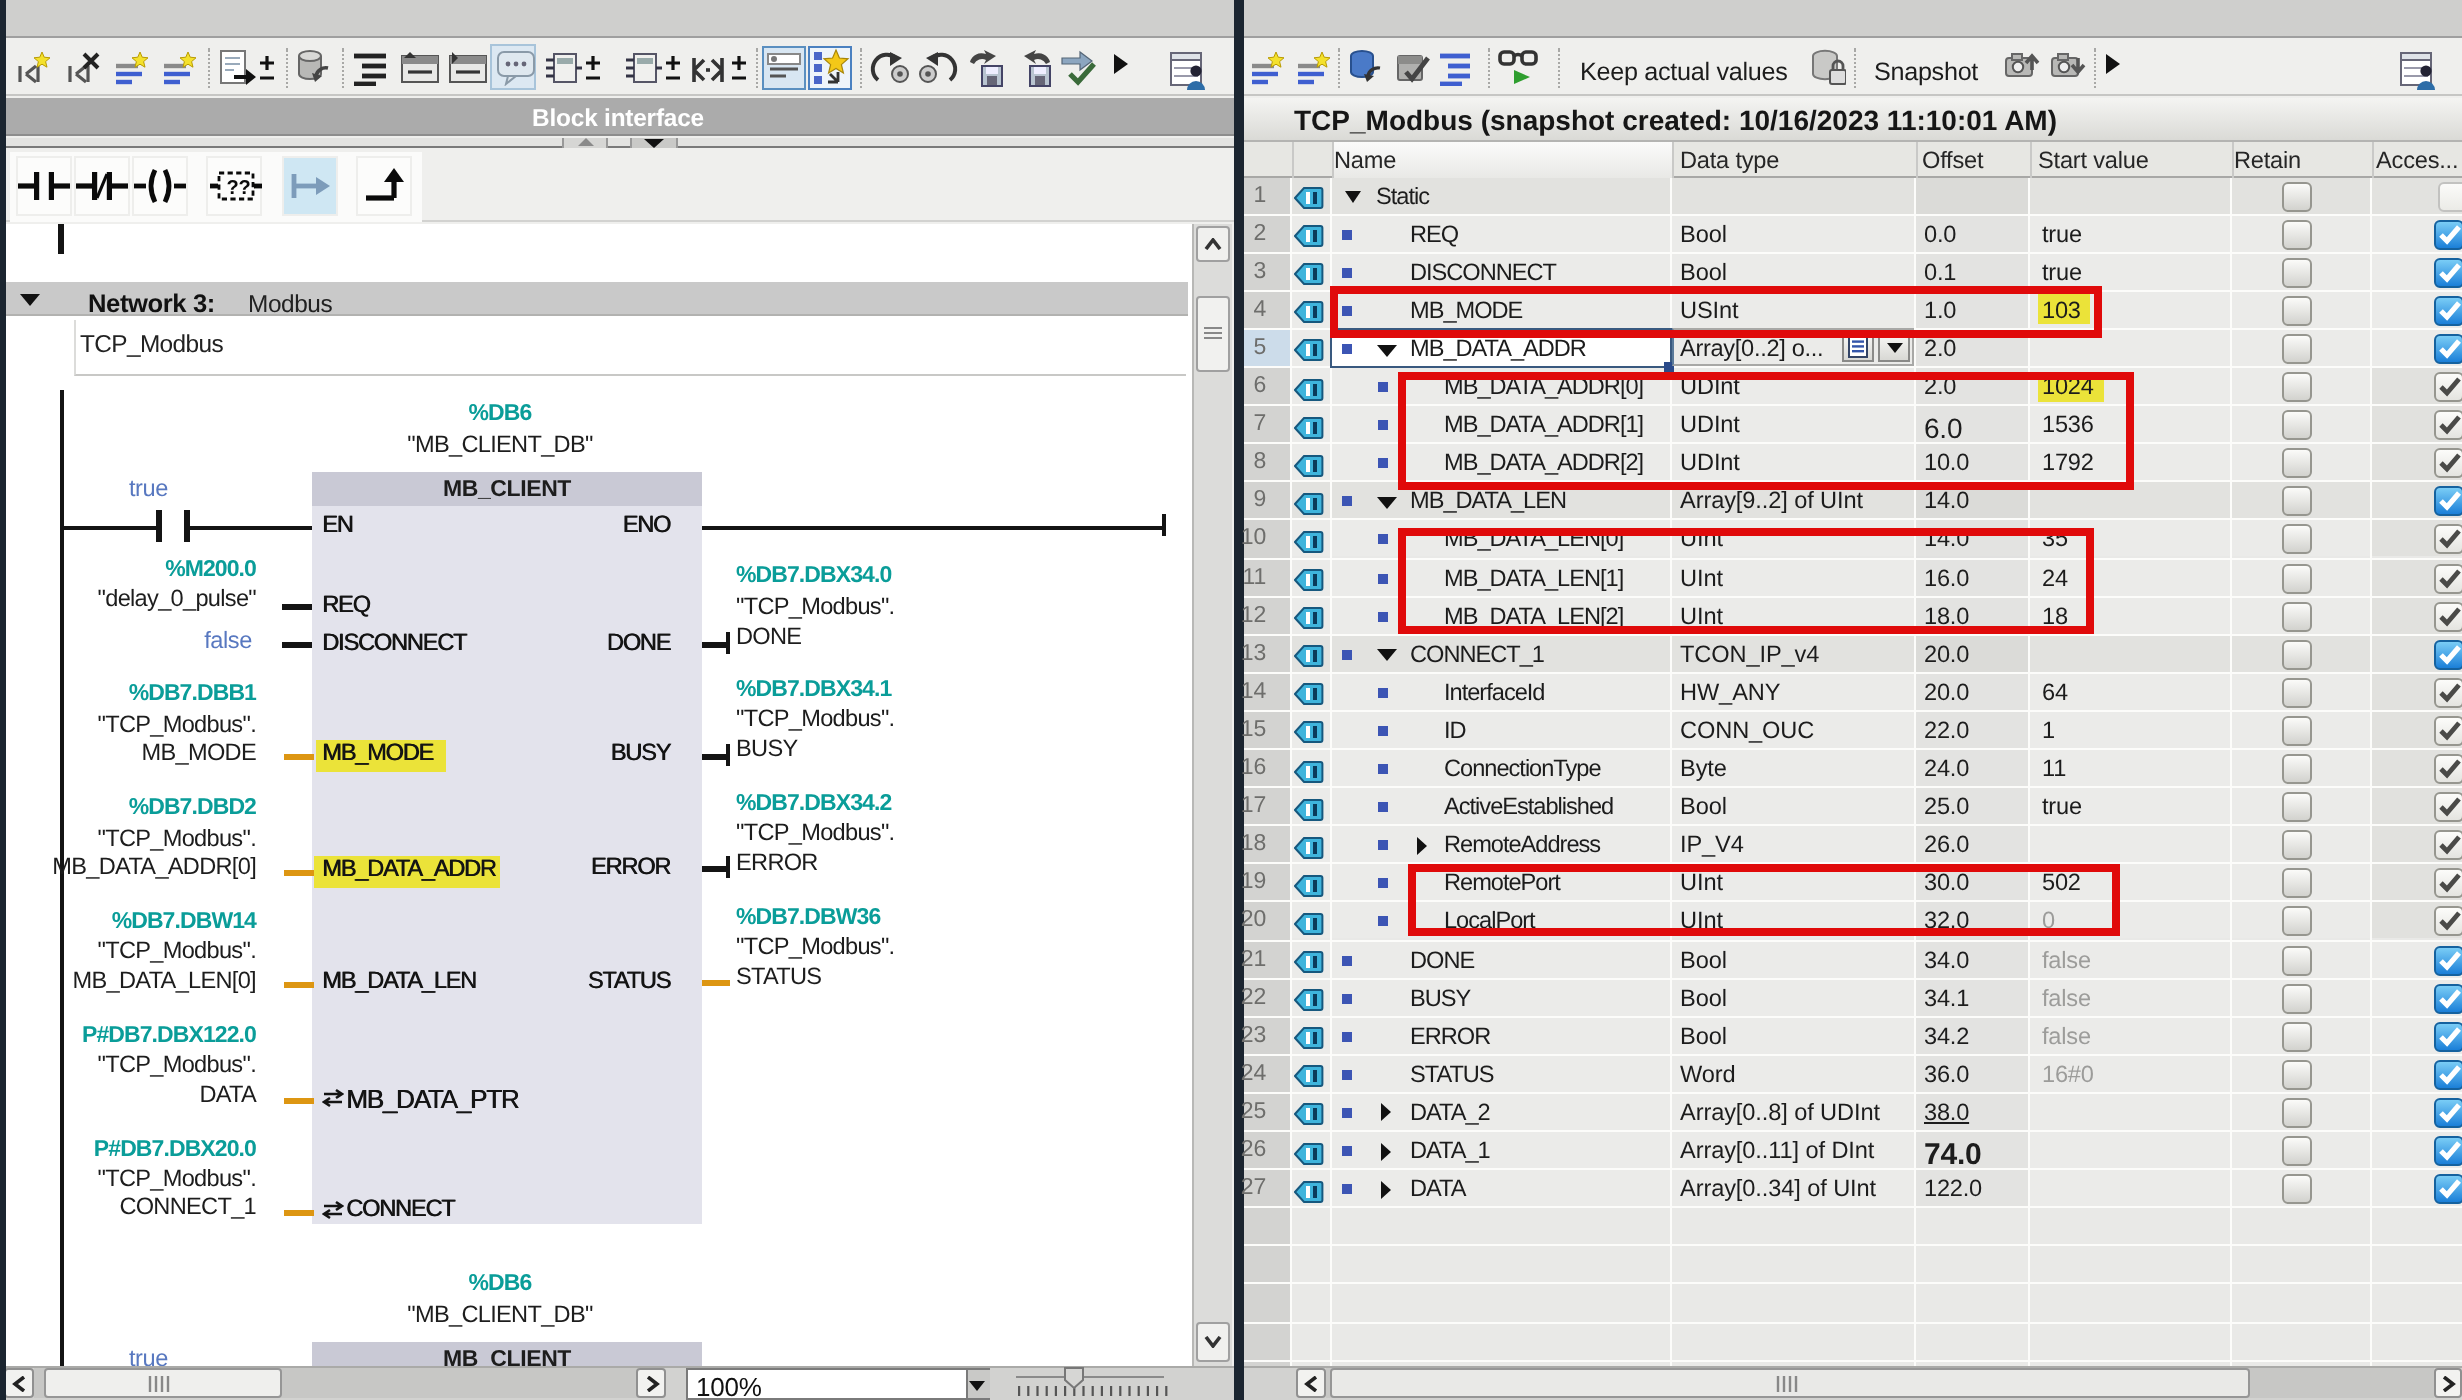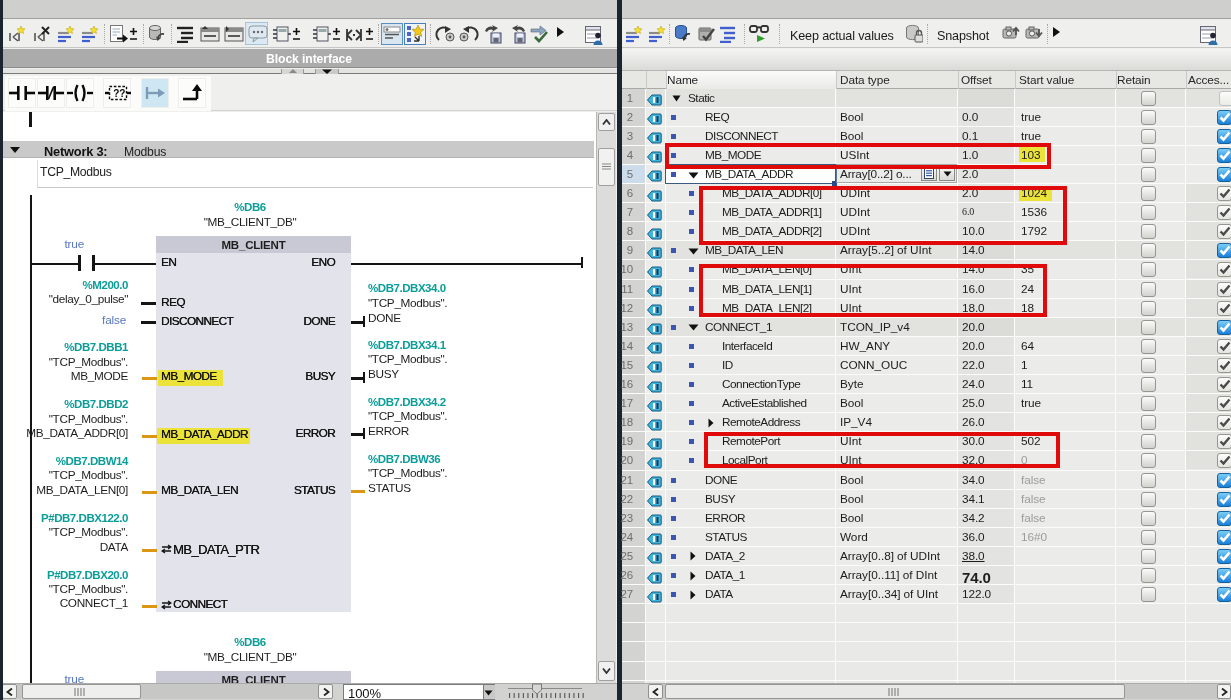--- a/index.html
+++ b/index.html
@@ -481,20 +481,21 @@
       <path d="M1 0 L8 5 L1 10 Z" fill="#111"></path>
     </svg>
 <svg style="position:absolute;left:1200px;top:26px;width:19px;height:19px;" viewBox="0 0 19 19">
       <rect x="0.5" y="0.5" width="15" height="16" fill="#fff" stroke="#667"></rect>
       <rect x="0.5" y="0.5" width="15" height="3.5" fill="#dfe3e8" stroke="#667"></rect>
       <path d="M2 8 H14 M2 12 H14" stroke="#99a" stroke-width="1"></path>
       <circle cx="13" cy="9.5" r="2.8" fill="#223"></circle>
       <path d="M8.5 19 a4.5 4.5 0 0 1 9 0 Z" fill="#2d6da8"></path>
     </svg>
 <div style="position:absolute;left:622px;top:49px;width:609px;height:22px;background:linear-gradient(#f4f4f2,#dadad6);border-bottom:1px solid #b4b4b2;"></div>
+<div style="position:absolute;left:647px;top:53px;font-size:14px;color:#161616;font-weight:700;letter-spacing:0px;line-height:1;">TCP_Modbus (snapshot created: 10/16/2023 11:10:01 AM)</div>
 <div style="position:absolute;left:622px;top:71px;width:609px;height:18px;background:#e7e7e3;border-bottom:1px solid #a8a8a6;"></div>
 <div style="position:absolute;left:665.5px;top:71px;width:170.0px;height:17.5px;background:linear-gradient(#fbfbfa,#e9e9e6);"></div>
 <div style="position:absolute;left:667px;top:75px;font-size:11.8px;color:#262626;font-weight:400;letter-spacing:-0.1px;line-height:1;">Name</div>
 <div style="position:absolute;left:840px;top:75px;font-size:11.8px;color:#262626;font-weight:400;letter-spacing:-0.1px;line-height:1;">Data type</div>
 <div style="position:absolute;left:961px;top:75px;font-size:11.8px;color:#262626;font-weight:400;letter-spacing:-0.1px;line-height:1;">Offset</div>
 <div style="position:absolute;left:1019px;top:75px;font-size:11.8px;color:#262626;font-weight:400;letter-spacing:-0.1px;line-height:1;">Start value</div>
 <div style="position:absolute;left:1117px;top:75px;font-size:11.8px;color:#262626;font-weight:400;letter-spacing:-0.1px;line-height:1;">Retain</div>
 <div style="position:absolute;left:1188px;top:75px;font-size:11.8px;color:#262626;font-weight:400;letter-spacing:-0.1px;line-height:1;">Acces...</div>
 <div style="position:absolute;left:646px;top:71px;width:1px;height:18px;background:#c9c9c7;"></div>
 <div style="position:absolute;left:665.5px;top:71px;width:1px;height:18px;background:#c9c9c7;"></div>
@@ -618,21 +619,21 @@
     <div style="position:absolute;left:621.5px;top:203.10000000000002px;width:23.5px;height:18.1px;background:#d3d3d1;"></div>
     <div style="position:absolute;right:598px;top:207.10000000000002px;font-size:11.5px;color:#6e6e6c;font-weight:400;letter-spacing:-0.1px;line-height:1;white-space:nowrap;">7</div>
     <div style="position:absolute;left:647px;top:206.60000000000002px;width:15px;height:12px;"><svg width="15" height="12" viewBox="0 0 15 12">
         <path d="M5 1 H13.2 a1 1 0 0 1 1 1 V10 a1 1 0 0 1 -1 1 H5 L0.5 6 Z" fill="#3fb4dc" stroke="#16587e" stroke-width="1"></path>
         <rect x="6" y="3" width="2" height="6" fill="#fff"></rect>
         <rect x="9.5" y="3" width="2" height="6" fill="#0a3a5a"></rect>
       </svg></div>
     <div style="position:absolute;left:689px;top:210.15000000000003px;width:5px;height:5px;background:#3c55b4;"></div>
     <div style="position:absolute;left:722px;top:207.10000000000002px;font-size:11.8px;color:#1c1c1c;font-weight:400;letter-spacing:-0.5px;line-height:1;">MB_DATA_ADDR[1]</div>
     <div style="position:absolute;left:840px;top:207.10000000000002px;font-size:11.8px;color:#1c1c1c;font-weight:400;letter-spacing:-0.05px;line-height:1;">UDInt</div>
-    <div style="position:absolute;left:962px;top:207.10000000000002px;font-size:10px;color:#1c1c1c;font-weight:400;letter-spacing:-0.1px;line-height:1;font-family:Liberation Serif, serif;">6.0</div>
+    <div style="position:absolute;left:962px;top:207.10000000000002px;font-size:14px;color:#1c1c1c;font-weight:400;letter-spacing:-0.1px;line-height:1;">6.0</div>
     <div style="position:absolute;left:1021px;top:207.10000000000002px;font-size:11.8px;color:#1c1c1c;font-weight:400;letter-spacing:-0.1px;line-height:1;">1536</div>
     <div style="position:absolute;left:1141px;top:205.15000000000003px;width:15px;height:15px;background:linear-gradient(#fbfbf9,#d2d2ce);border:1px solid #96968f;border-radius:3px;"></div>
     <div style="position:absolute;left:1217px;top:205.15000000000003px;width:15px;height:15px;background:linear-gradient(#fcfcfa,#e4e4e0);border:1px solid #96968f;border-radius:3px;"></div>
     <svg style="position:absolute;left:1219px;top:207.15000000000003px;width:12px;height:11px;" width="12" height="11" viewBox="0 0 12 11">
       <path d="M1.5 5.5 L4.5 8.5 L10.5 1.5" fill="none" stroke="#4a4a48" stroke-width="2.4"></path>
     </svg>
     <div style="position:absolute;left:646px;top:222.20000000000002px;width:585px;height:18.1px;background:#ebebe9;"></div>
     <div style="position:absolute;left:1186px;top:222.20000000000002px;width:45px;height:18.1px;background:#e1e1de;"></div>
     <div style="position:absolute;left:621.5px;top:222.20000000000002px;width:23.5px;height:18.1px;background:#d3d3d1;"></div>
     <div style="position:absolute;right:598px;top:226.20000000000002px;font-size:11.5px;color:#6e6e6c;font-weight:400;letter-spacing:-0.1px;line-height:1;white-space:nowrap;">8</div>
@@ -657,21 +658,21 @@
     <div style="position:absolute;left:647px;top:244.8px;width:15px;height:12px;"><svg width="15" height="12" viewBox="0 0 15 12">
         <path d="M5 1 H13.2 a1 1 0 0 1 1 1 V10 a1 1 0 0 1 -1 1 H5 L0.5 6 Z" fill="#3fb4dc" stroke="#16587e" stroke-width="1"></path>
         <rect x="6" y="3" width="2" height="6" fill="#fff"></rect>
         <rect x="9.5" y="3" width="2" height="6" fill="#0a3a5a"></rect>
       </svg></div>
     <div style="position:absolute;left:671px;top:248.35000000000002px;width:5px;height:5px;background:#3c55b4;"></div>
     <svg style="position:absolute;left:688px;top:248.05px;width:11px;height:7px;" width="11" height="7" viewBox="0 0 11 7">
       <path d="M0.5 0.5 L10.5 0.5 L5.5 6.5 Z" fill="#111"></path>
     </svg>
     <div style="position:absolute;left:705px;top:245.3px;font-size:11.8px;color:#1c1c1c;font-weight:400;letter-spacing:-0.5px;line-height:1;">MB_DATA_LEN</div>
-    <div style="position:absolute;left:840px;top:245.3px;font-size:11.8px;color:#1c1c1c;font-weight:400;letter-spacing:-0.05px;line-height:1;">Array[5..2] of UInt</div>
+    <div style="position:absolute;left:840px;top:245.3px;font-size:11.8px;color:#1c1c1c;font-weight:400;letter-spacing:-0.05px;line-height:1;">Array[9..2] of UInt</div>
     <div style="position:absolute;left:962px;top:245.3px;font-size:11.8px;color:#1c1c1c;font-weight:400;letter-spacing:-0.1px;line-height:1;">14.0</div>
     <div style="position:absolute;left:1141px;top:243.35000000000002px;width:15px;height:15px;background:linear-gradient(#fbfbf9,#d2d2ce);border:1px solid #96968f;border-radius:3px;"></div>
     <div style="position:absolute;left:1217px;top:243.35000000000002px;width:15px;height:15px;background:linear-gradient(#7acdf6,#1b7fd8);border:1px solid #15629f;border-radius:3px;"></div>
     <svg style="position:absolute;left:1219px;top:245.35000000000002px;width:12px;height:11px;" width="12" height="11" viewBox="0 0 12 11">
       <path d="M1.5 5.5 L4.5 8.5 L10.5 1.5" fill="none" stroke="#ffffff" stroke-width="2.6"></path>
     </svg>
     <div style="position:absolute;left:646px;top:260.4px;width:585px;height:18.1px;background:#ebebe9;"></div>
     <div style="position:absolute;left:1186px;top:260.4px;width:45px;height:18.1px;background:#e1e1de;"></div>
     <div style="position:absolute;left:621.5px;top:260.4px;width:23.5px;height:18.1px;background:#d3d3d1;"></div>
     <div style="position:absolute;right:598px;top:264.4px;font-size:11.5px;color:#6e6e6c;font-weight:400;letter-spacing:-0.1px;line-height:1;white-space:nowrap;">10</div>

